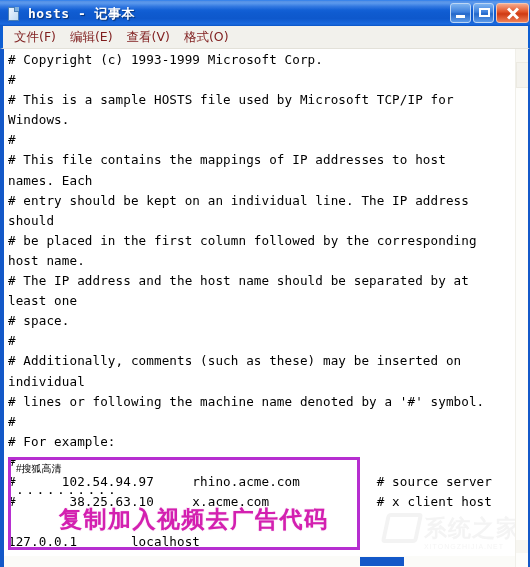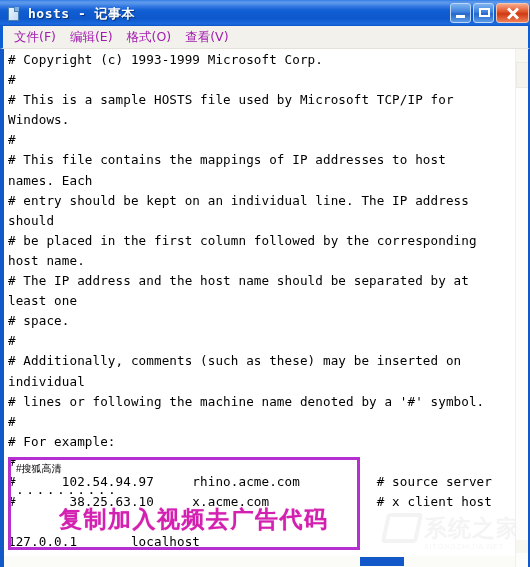--- a/index.html
+++ b/index.html
@@ -134,21 +134,21 @@
     border-bottom: 1px solid #e3e1d9;
     display: flex;
     align-items: center;
     padding-left: 5px;
     box-sizing: border-box;
     border-left: 3px solid #0d5ed2;
     border-right: 2px solid #0d5ed2;
   }
   .menu-item {
     font-size: 12.5px;
-    color: #a21caf;
+    color: #7f1d1d;
     padding: 2px 8px 2px 6px;
     white-space: nowrap;
     font-family: "DejaVu Sans", sans-serif;
     cursor: default;
   }
 
   
   #editor-wrap {
     position: relative;
     height: calc(567px - 26px - 23px);
@@ -318,22 +318,22 @@
       <div class="win-btn close">
         <span class="glyph-close-a"></span>
         <span class="glyph-close-b"></span>
       </div>
     </div>
   </div>
 
   <div id="menu-bar">
     <div class="menu-item">文件(F)</div>
     <div class="menu-item">编辑(E)</div>
+    <div class="menu-item">查看(V)</div>
     <div class="menu-item">格式(O)</div>
-    <div class="menu-item">查看(V)</div>
   </div>
 
   <div id="editor-wrap">
 
     <div id="editor-text"># Copyright (c) 1993-1999 Microsoft Corp.
 #
 # This is a sample HOSTS file used by Microsoft TCP/IP for
 Windows.
 #
 # This file contains the mappings of IP addresses to host

